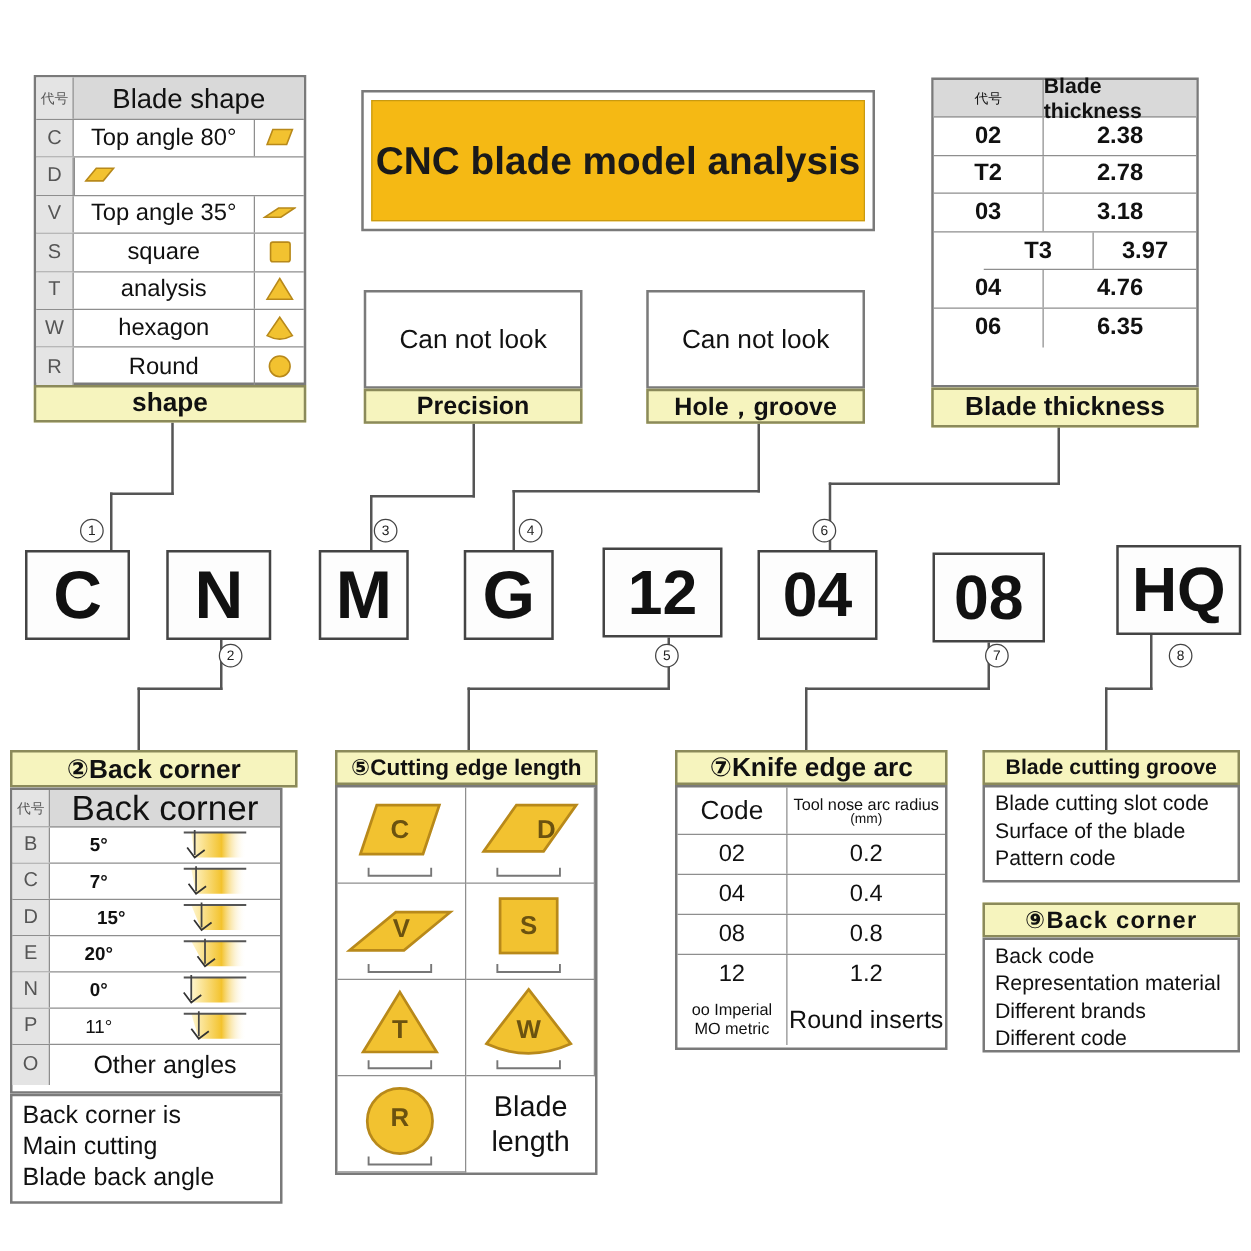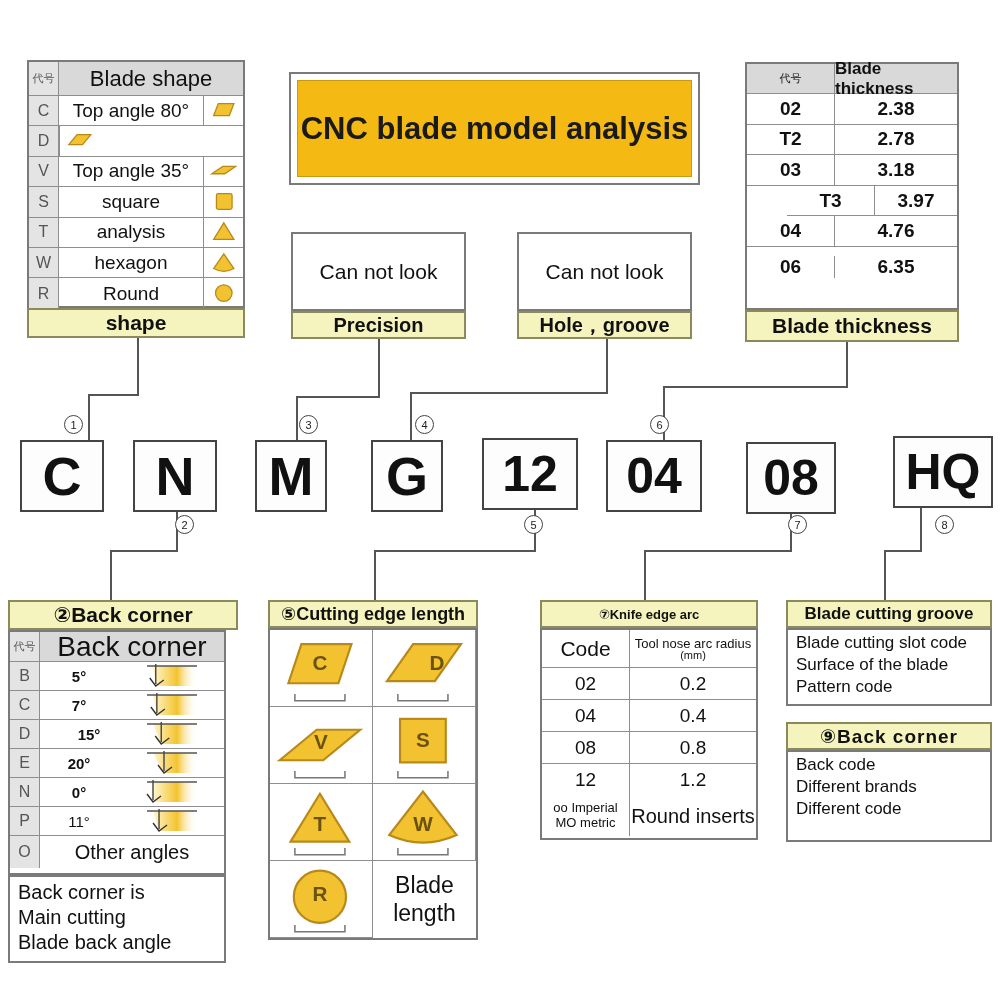--- a/index.html
+++ b/index.html
@@ -182,21 +182,21 @@
         <div class="c2" style="font-weight:700;">3.18</div>
       </div>
       <div class="tbl2" style="height: 30.6px; margin-left: 40px;">
         <div class="c1" style="font-weight:700;">T3</div>
         <div class="c2" style="font-weight:700;">3.97</div>
       </div>
       <div class="tbl2" style="height: 30.6px;">
         <div class="c1" style="font-weight:700;">04</div>
         <div class="c2" style="font-weight:700;">4.76</div>
       </div>
-      <div class="tbl2" style="height: 30.6px; align-items: flex-end;">
+      <div class="tbl2" style="height: 30.6px;">
         <div class="c1" style="font-weight:700;">06</div>
         <div class="c2" style="font-weight:700;">6.35</div>
       </div>
     </div>
 </div>
 <div class="abs hdr-yellow" style="left:745px;top:310px;width:214px;height:32px;font-size:21px;">
   <span>Blade thickness</span>
 </div>
 
 <div id="code-row">
@@ -406,21 +406,21 @@
         <svg width="96" height="74" viewBox="0 0 88 68">
     <circle cx="43" cy="32" r="24" fill="#f2c230" stroke="#b8891a" stroke-width="2"></circle>
     <text x="43" y="36" font-size="19" font-family="Liberation Sans, sans-serif" font-weight="700" fill="#6b5210" text-anchor="middle">R</text>
     <path d="M20 58 L20 64 L66 64 L66 58" fill="none" stroke="#777" stroke-width="1.4"></path>
   </svg>
       </div>
       <div class="gridcell" style="font-size: 23px; text-align: center; line-height: 1.2; border-right: none; border-bottom: none;">Blade<br>length</div>
     </div>
 </div>
 
-<div class="abs hdr-yellow" style="left:540px;top:600px;width:218px;height:28px;font-size:13px;">
+<div class="abs hdr-yellow" style="left:540px;top:600px;width:218px;height:28px;font-size:21px;">
   <span>⑦Knife edge arc</span>
 </div>
 <div class="abs panel" style="left:540px;top:628px;width:218px;height:212px;">
   <div class="tbl2" style="height:38px;">
     <div class="c1" style="font-size:21px;">Code</div>
     <div class="c2" style="flex-direction:column;line-height:1.0;">
       <span style="font-size:13px;">Tool nose arc radius</span>
       <span style="font-size:11px;">(mm)</span>
     </div>
   </div>
@@ -461,16 +461,17 @@
       <div class="txtline" style="font-size: 17px;">Pattern code</div>
     </div>
 </div>
 
 <div class="abs hdr-yellow" style="left:786px;top:722px;width:206px;height:28px;font-size:19px;">
   <span style="letter-spacing:1px;">⑨Back corner</span>
 </div>
 <div class="abs panel" style="left:786px;top:750px;width:206px;height:92px;padding:2px 0 0 4px;">
   <div id="bc9-lines">
       <div class="txtline" style="font-size: 17px;">Back code</div>
+      <div class="txtline" style="font-size: 17px;">Representation material</div>
       <div class="txtline" style="font-size: 17px;">Different brands</div>
       <div class="txtline" style="font-size: 17px;">Different code</div>
     </div>
 </div>
 
 </body></html>

